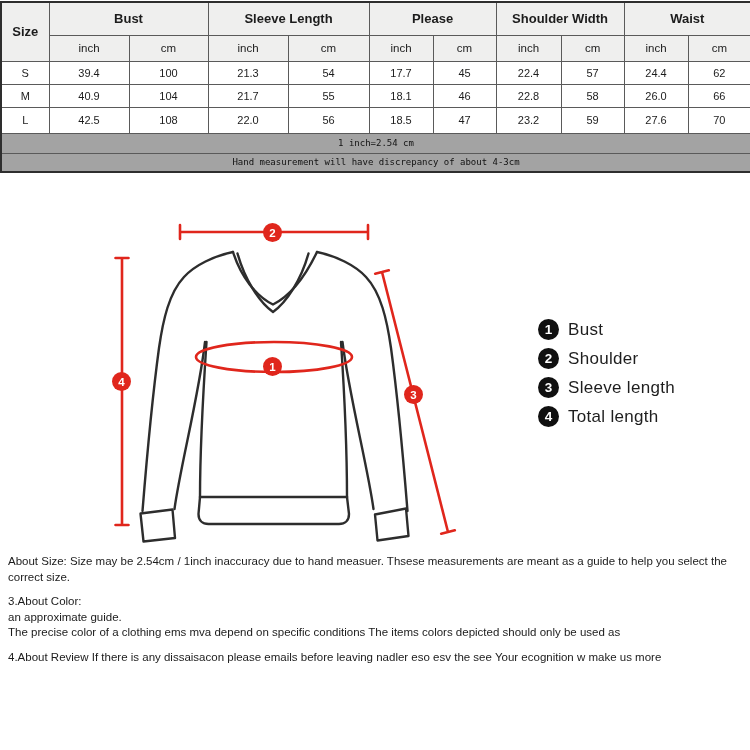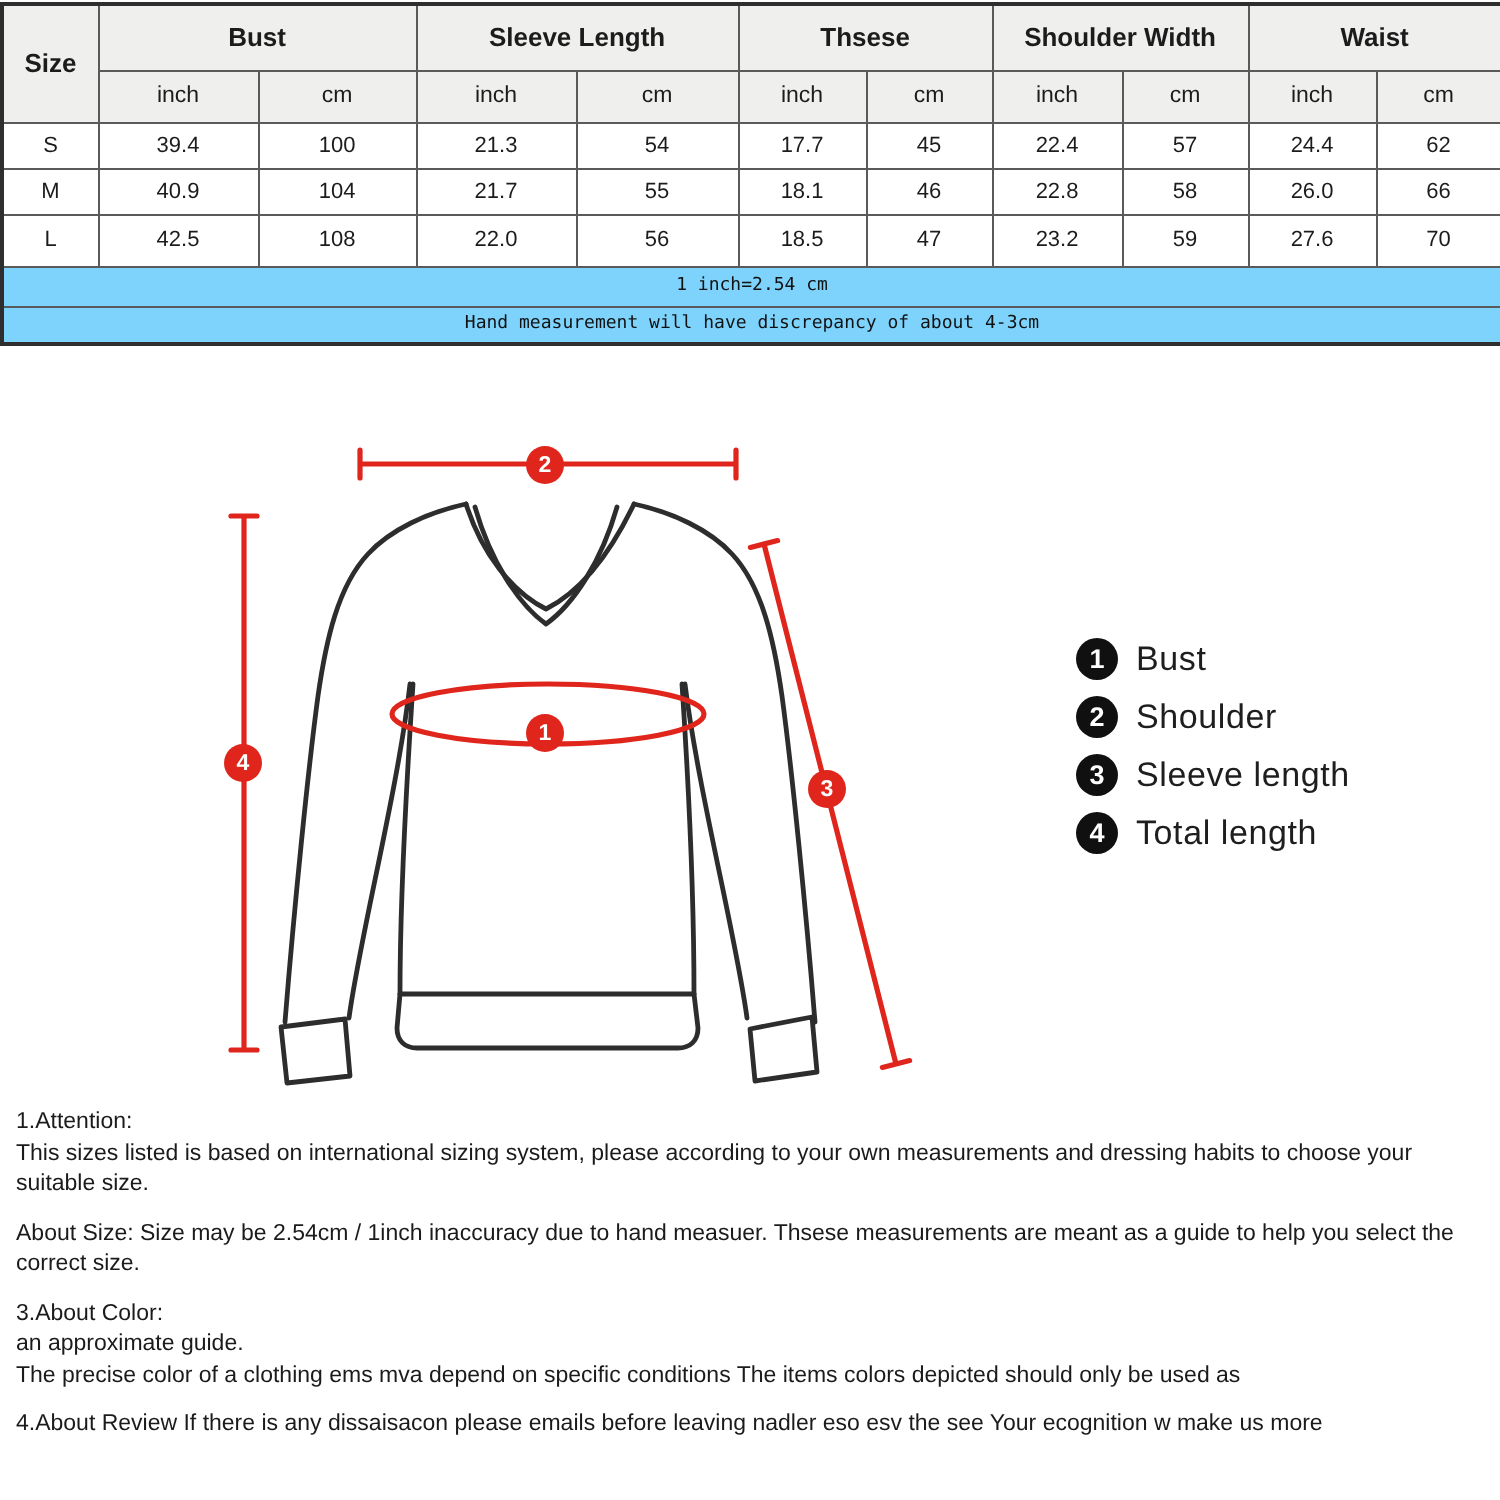--- a/index.html
+++ b/index.html
@@ -13,21 +13,21 @@
     color:#1c1c1c; overflow:hidden; white-space:nowrap;
   }
   table.size-table { border:2px solid #2e2e2e; }
   tr.hdr-row { height:33px; }
   tr.hdr-row th { background:#efefee; font-size:13px; font-weight:bold; }
   tr.unit-row { height:26px; }
   tr.unit-row th { background:#efefee; font-size:11.5px; font-weight:normal; }
   tr.data-row { height:23px; }
   tr.data-row td { font-size:11px; background:#fff; }
   tr.note-row { height:20px; }
-  tr.note-row td { font-family:"DejaVu Sans Mono", monospace; font-size:9px; background:#7dd3fc; color:#111; }
+  tr.note-row td { font-family:"DejaVu Sans Mono", monospace; font-size:9px; background:#a3a3a3; color:#111; }
 
   
   svg.diagram { position:absolute; left:0; top:0; width:750px; height:750px; pointer-events:none; }
   .sweater-line { fill:none; stroke:var(--outline,#2d2d2d); stroke-width:2.4; stroke-linecap:round; stroke-linejoin:round; }
   .measure-line { fill:none; stroke:var(--accent,#e0261c); stroke-width:2.6; stroke-linecap:round; }
 
   .marker { position:absolute; width:19px; height:19px; border-radius:50%;
             background:var(--accent,#e0261c); color:#fff; font-size:11.5px; font-weight:bold;
             display:flex; align-items:center; justify-content:center; }
 
@@ -58,21 +58,21 @@
         <col style="width:65px">
         <col style="width:63px">
       <col style="width:64px">
         <col style="width:63px">
     </colgroup>
     <tbody>
         <tr class="hdr-row">
       <th rowspan="2">Size</th>
       <th colspan="2">Bust</th>
       <th colspan="2">Sleeve Length</th>
-      <th colspan="2">Thsese</th>
+      <th colspan="2">Please</th>
       <th colspan="2">Shoulder Width</th>
       <th colspan="2">Waist</th>
     </tr>
     <tr class="unit-row">
       <th>inch</th>
       <th>cm</th>
       <th>inch</th>
       <th>cm</th>
       <th>inch</th>
       <th>cm</th>
@@ -173,24 +173,20 @@
       <span class="legend-label">Sleeve length</span>
     </div>
     <div class="legend-row">
       <span class="legend-badge">4</span>
       <span class="legend-label">Total length</span>
     </div>
   </div>
 
   <div class="footnotes">
     <div class="fn-section">
-      <div>1.Attention:</div>
-      <div>This sizes listed is based on international sizing system, please according to your own measurements and dressing habits to choose your suitable size.</div>
-    </div>
-    <div class="fn-section">
       <div>About Size: Size may be 2.54cm / 1inch inaccuracy due to hand measuer. Thsese measurements are meant as a guide to help you select the correct size.</div>
     </div>
     <div class="fn-section">
       <div>3.About Color:</div>
       <div>an approximate guide.</div>
       <div>The precise color of a clothing ems mva depend on specific conditions The items colors depicted should only be used as</div>
     </div>
     <div class="fn-section">
       <div>4.About Review If there is any dissaisacon please emails before leaving nadler eso esv the see Your ecognition w make us more</div>
 

